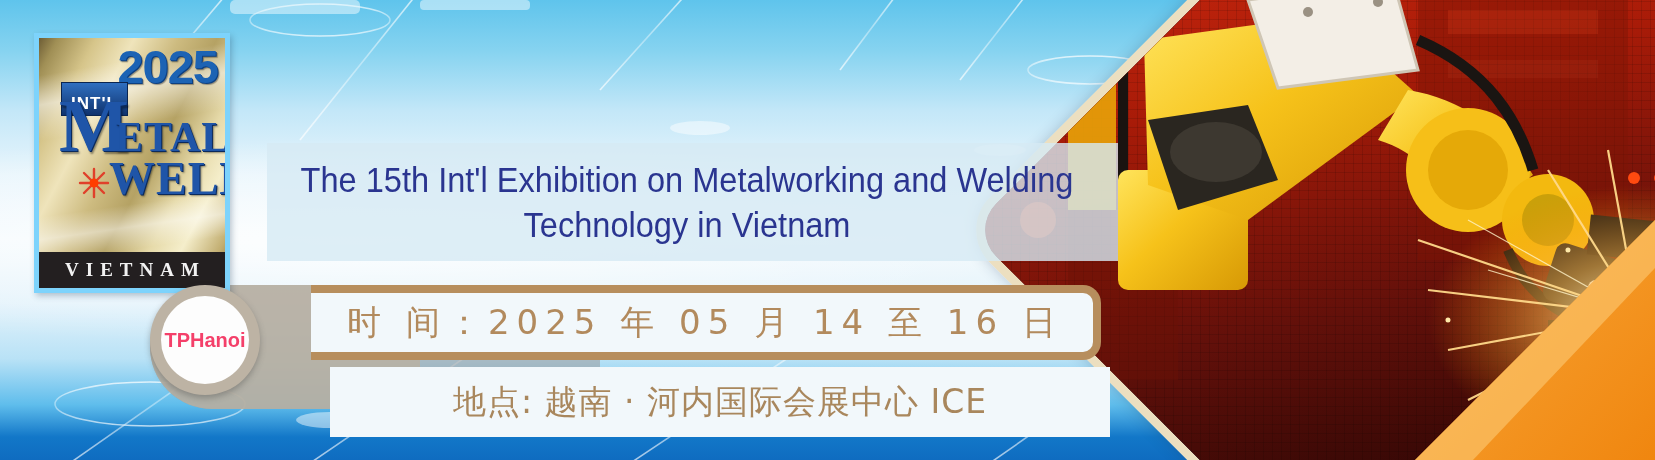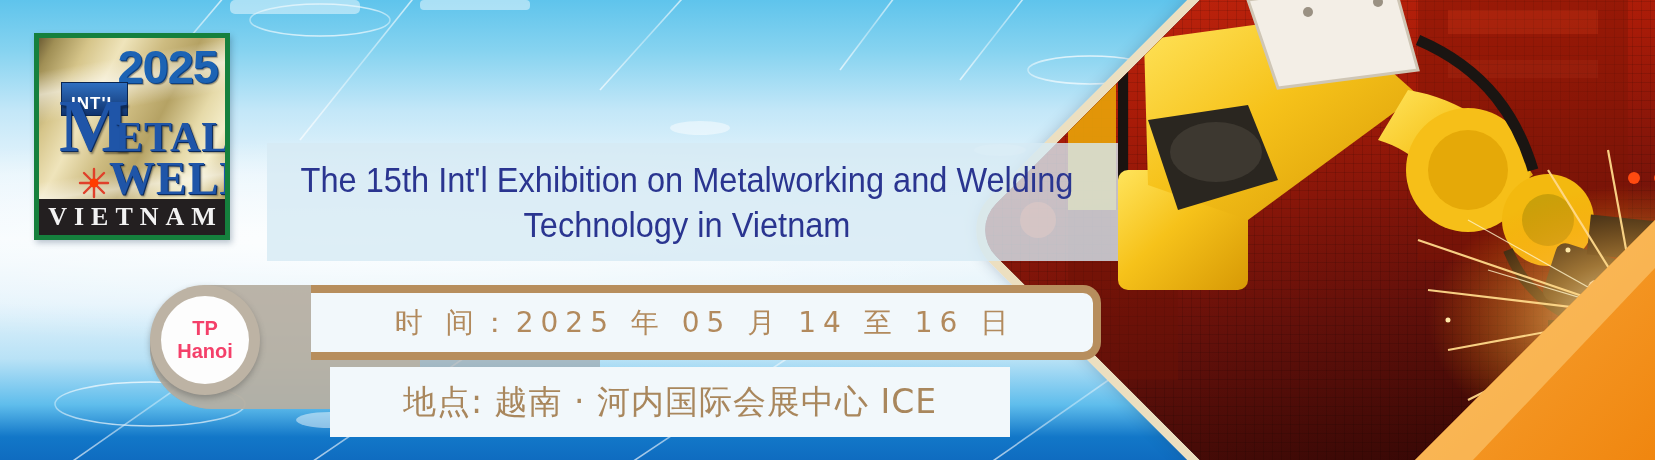--- a/index.html
+++ b/index.html
@@ -29,22 +29,22 @@
         #0f6cc0 100%);
   }
   .bg-lines{position:absolute;inset:0;opacity:.85;}
   .bg-glow{
     position:absolute;left:0;top:30%;width:70%;height:45%;
     background:radial-gradient(ellipse at 30% 50%, rgba(255,255,255,.75) 0%, rgba(255,255,255,0) 70%);
   }
 
   
   .logo-wrap{
-    position:absolute;left:34px;top:33px;width:196px;height:207px;
-    background:#15803d;
+    position:absolute;left:34px;top:33px;width:196px;height:260px;
+    background:#7dd3fc;
     padding:5px;
     box-sizing:border-box;
     box-shadow:2px 3px 6px rgba(40,70,100,.30);
   }
   .logo{
     position:relative;width:100%;height:100%;
     background:linear-gradient(118deg,#6d5d35 0%,#a08f55 6%,#d6c58a 18%,#efe4bb 30%,#cdbb80 44%,#b5a264 56%,#e6daa9 70%,#f5eecb 80%,#c2ae71 92%,#7d6c3c 100%);
     overflow:hidden;
   }
   .logo-sheen{
@@ -96,21 +96,21 @@
   .logo-spark{
     position:absolute;left:38px;top:128px;width:34px;height:34px;
   }
   .logo-band{
     position:absolute;left:0;right:0;bottom:0;height:36px;
     background:#231f20;
     display:flex;align-items:center;justify-content:center;
   }
   .logo-band span{
     color:#f2f2f2;font-family:"Liberation Serif","DejaVu Serif",serif;
-    font-weight:bold;font-size:26px;letter-spacing:7px;padding-left:7px;
+    font-weight:bold;font-size:19px;letter-spacing:7px;padding-left:7px;
   }
 
   
   .title-cn{
     position:absolute;left:247px;top:70px;
     font-family:"DejaVu Sans","Liberation Sans",sans-serif;
     font-weight:bold;
     font-size:51px;line-height:1;
     letter-spacing:-1px;
     color:#21297e;
@@ -139,48 +139,48 @@
   .badge{
     position:absolute;left:150px;top:285px;width:110px;height:110px;
     border-radius:50%;
     background:#bdb3a4;
     box-shadow:0 3px 6px rgba(60,60,60,.35);
   }
   .badge-inner{
     position:absolute;left:11px;top:11px;right:11px;bottom:11px;
     border-radius:50%;
     background:#fdfdfd;
-    display:flex;flex-direction:column;align-items:center;justify-content:center;
+    display:flex;flex-direction:row;align-items:center;justify-content:center;
     line-height:1.15;
   }
   .badge-inner span{
     color:#f4406a;font-weight:bold;font-size:20px;
   }
 
   
   .date-bar{
     position:absolute;left:311px;top:285px;width:790px;height:75px;
     border:8px solid #b78e5d;
     border-left:none;
     border-radius:0 18px 18px 0;
     background:#f2f8fb;
     box-sizing:border-box;
     display:flex;align-items:center;justify-content:center;
   }
   .date-text{
     font-family:"DejaVu Sans","Liberation Sans",sans-serif;
-    font-size:28px;letter-spacing:7px;
+    font-size:34px;letter-spacing:7px;
     color:#b28a5d;
     white-space:nowrap;
     padding-left:6px;
   }
 
   
   .place-bar{
-    position:absolute;left:330px;top:367px;width:680px;height:70px;
+    position:absolute;left:330px;top:367px;width:780px;height:70px;
     background:#f2f8fb;
     display:flex;align-items:center;justify-content:center;
   }
   .place-text{
     font-family:"DejaVu Sans","Liberation Sans",sans-serif;
     font-size:33px;letter-spacing:1px;
     color:#a9875d;
     white-space:nowrap;
   }
 

